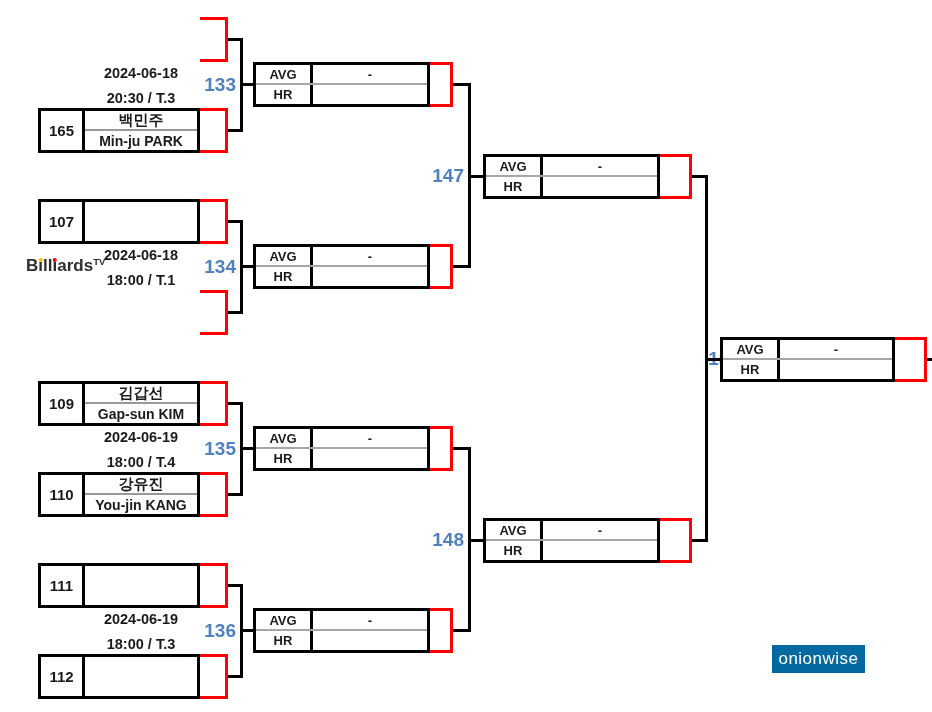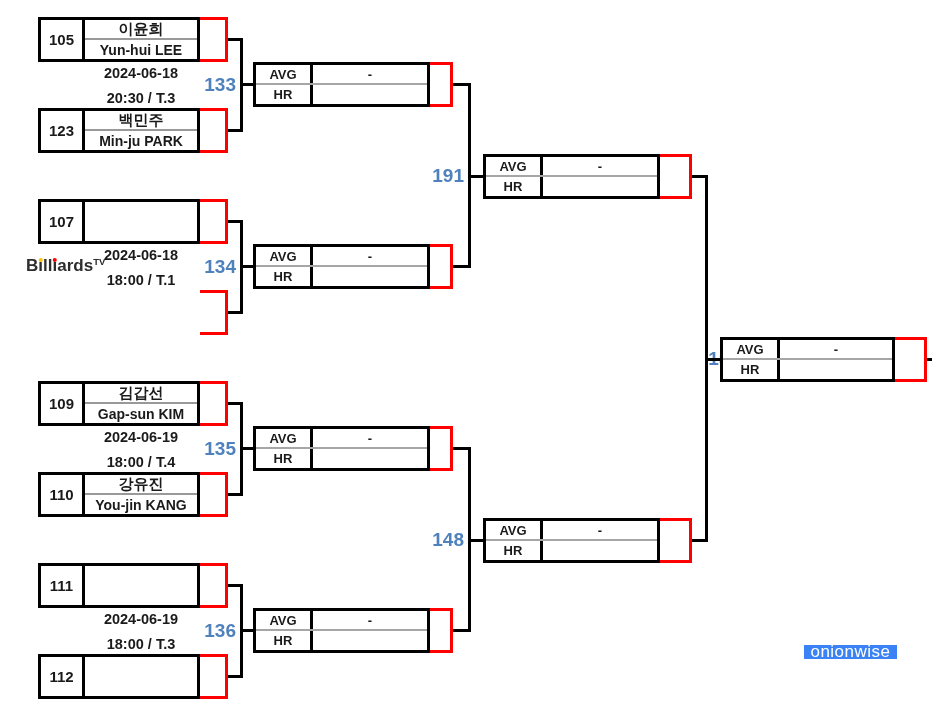--- a/index.html
+++ b/index.html
@@ -48,41 +48,34 @@
   
   .logo{position:absolute;left:26px;top:256px;font-size:17px;font-weight:800;color:#2d2d2d;}
   .logo .sup{font-size:9.5px;position:relative;top:-6px;font-weight:800;}
   .logo-i{position:relative;}
   .logo-i::after{content:"";position:absolute;left:50%;transform:translateX(-50%);
                  top:1.5px;width:4.5px;height:4.5px;border-radius:50%;}
   .iy::after{background:#ffc000;}
   .ir::after{background:#fe0000;}
 
   
-  .watermark{position:absolute;left:804px;top:645px;width:93px;height:14px;background:#3b82f6;
+  .watermark{position:absolute;left:772px;top:645px;width:93px;height:28px;background:#0369a1;
              color:#ffffff;font-size:17px;font-weight:500;letter-spacing:.5px;
              display:flex;align-items:center;justify-content:center;}
 </style>
 </head>
 <body>
 
 <div class="stage">
 
-  <div class="pbox" style="top:17px">
-    <div class="seed">105</div>
-    <div class="names">
-      <div class="kr">이윤희</div>
-      <div class="en">Yun-hui LEE</div>
-    </div>
-  </div>
   <div class="redcell rc-p" style="top:17px"></div>
   <div class="mdate" style="top:64px">2024-06-18</div>
   <div class="mdate" style="top:89px">20:30 / T.3</div>
   <div class="pbox" style="top:108px">
-    <div class="seed">123</div>
+    <div class="seed">165</div>
     <div class="names">
       <div class="kr">백민주</div>
       <div class="en">Min-ju PARK</div>
     </div>
   </div>
   <div class="redcell rc-p" style="top:108px"></div>
 
   <div class="pbox" style="top:199px">
     <div class="seed">107</div>
   </div>
@@ -158,21 +151,21 @@
   <div class="sbox" style="left:253px;top:608px">
     <div class="vline"></div>
     <div class="hline"></div>
     <div class="scell sc-lt">AVG</div>
     <div class="scell sc-lb">HR</div>
     <div class="scell sc-vt">-</div>
     <div class="scell sc-vb"></div>
   </div>
   <div class="redcell rc-s1" style="top:608px"></div>
 
-  <div class="mcode" style="left:408px;top:166px">191</div>
+  <div class="mcode" style="left:408px;top:166px">147</div>
   <div class="sbox" style="left:483px;top:154px">
     <div class="vline"></div>
     <div class="hline"></div>
     <div class="scell sc-lt">AVG</div>
     <div class="scell sc-lb">HR</div>
     <div class="scell sc-vt">-</div>
     <div class="scell sc-vb"></div>
   </div>
   <div class="redcell rc-s2" style="top:154px"></div>
 

